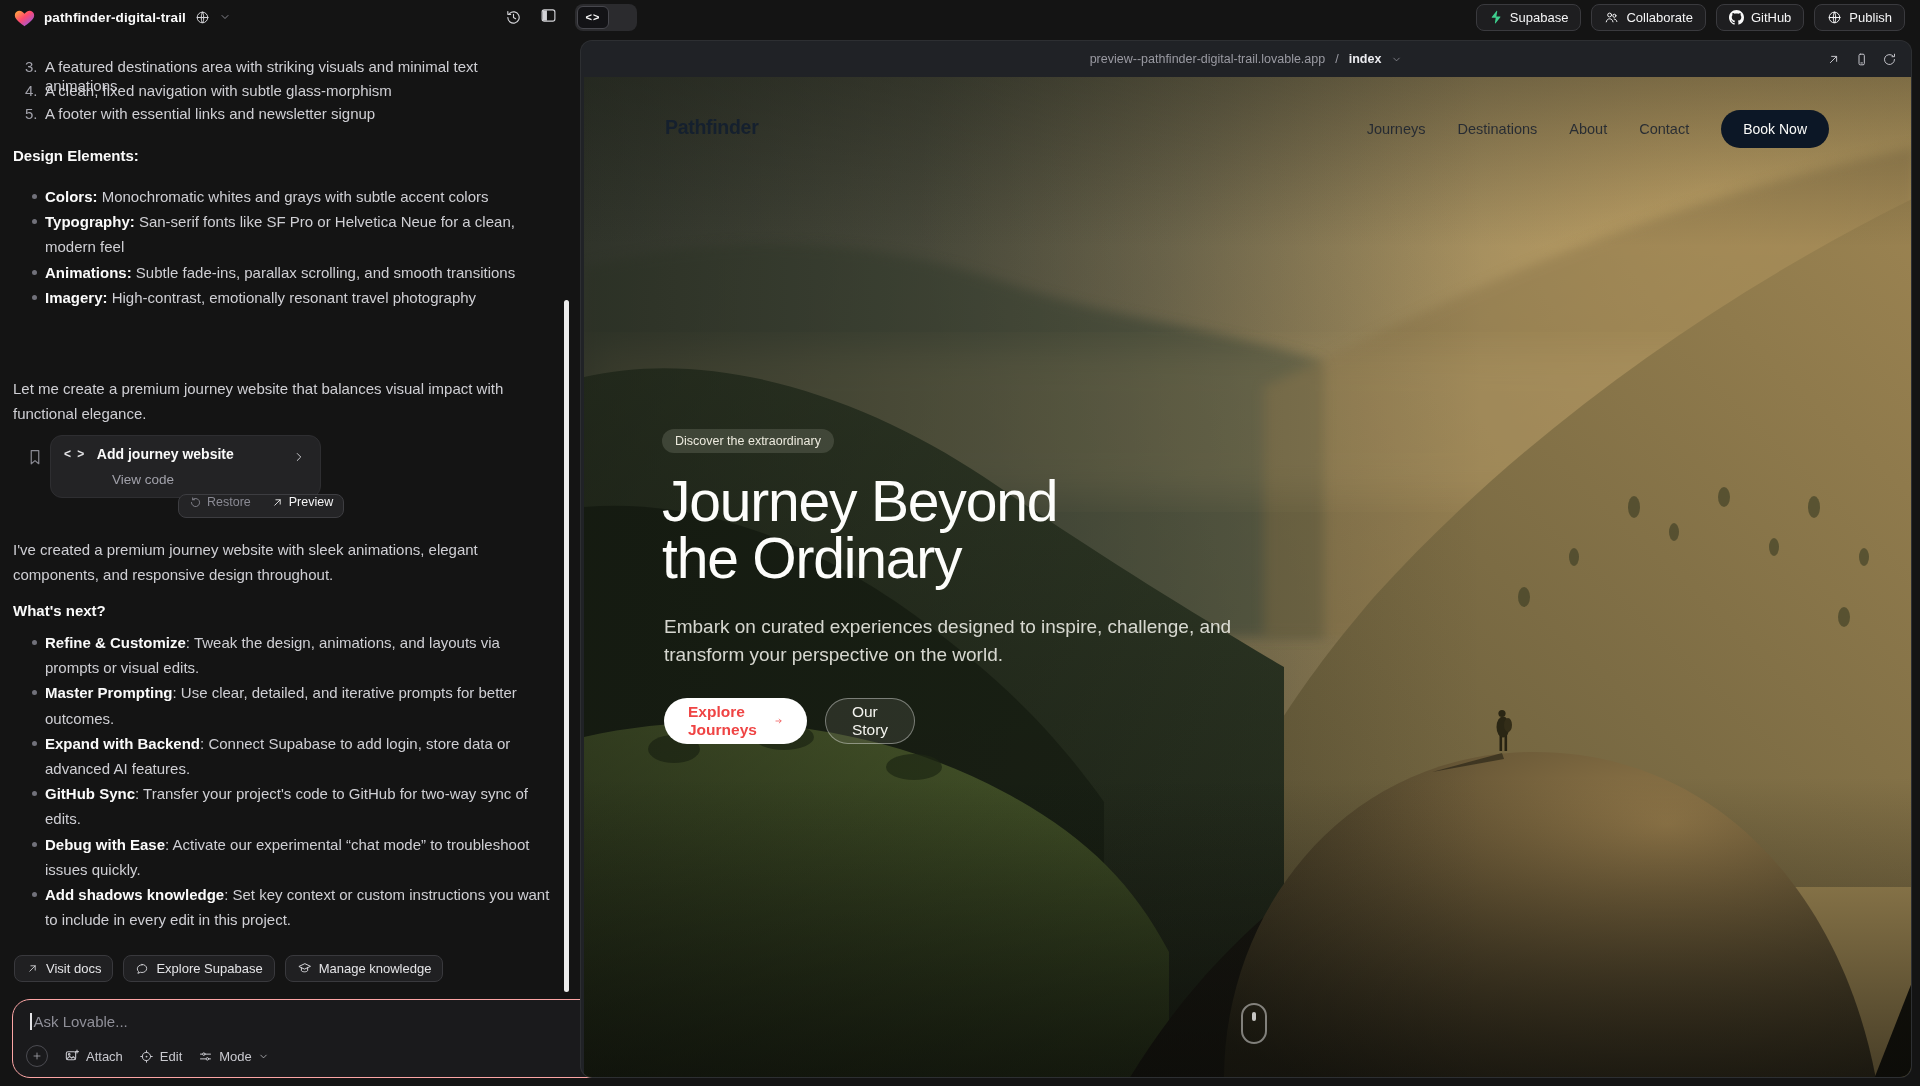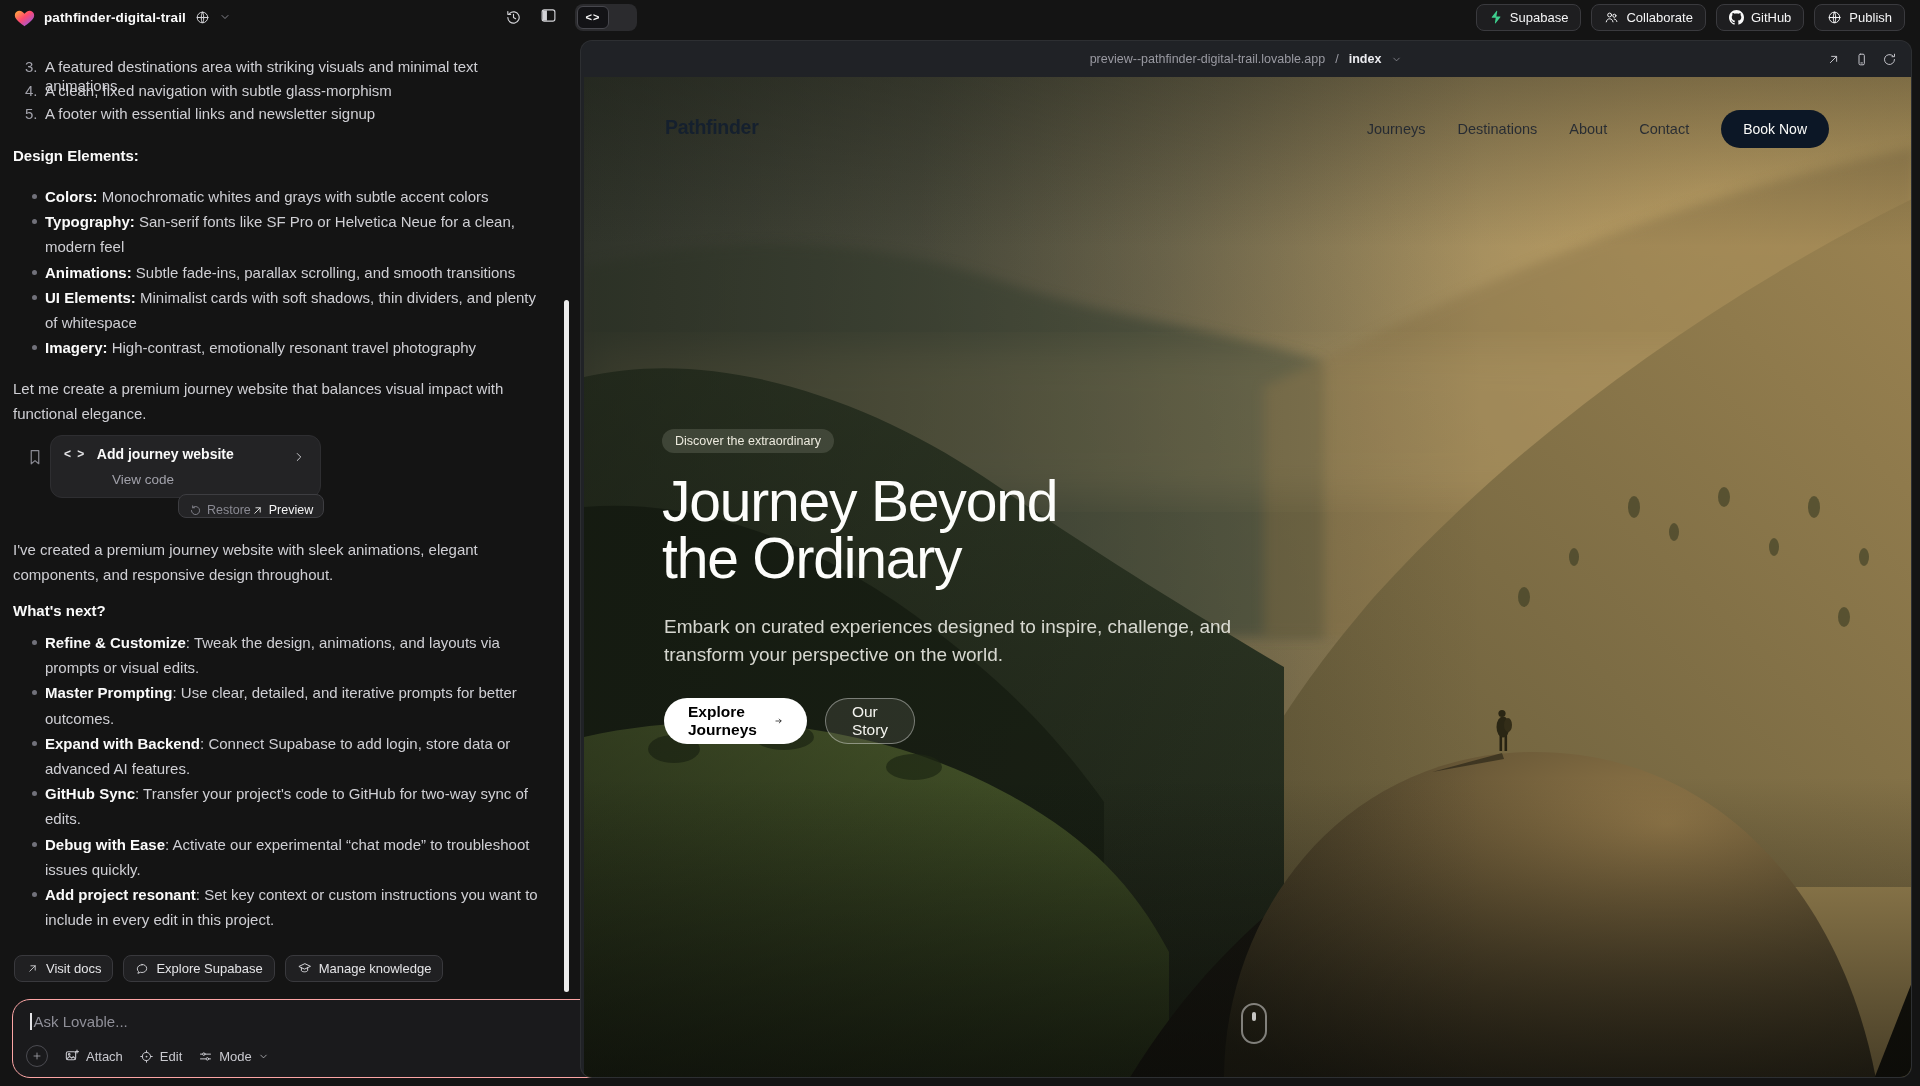--- a/index.html
+++ b/index.html
@@ -31,21 +31,21 @@
   .bli { position:relative; font-size:15px; line-height:25.2px; color:#cfcfd4; }
   .bli::before { content:""; position:absolute; left:-13px; top:10px; width:5px; height:5px; border-radius:50%; background:#71717a; }
   .blabel { color:#fafafa; font-weight:700; }
 
   .code-card { position:absolute; left:50px; top:435px; width:271px; height:63px; background:#232325; border:1px solid #2e2e31; border-radius:12px; cursor:pointer; }
   .cc-row1 { position:absolute; left:13px; top:10px; display:flex; align-items:center; gap:11px; color:#fafafa; }
   .cc-code { font-size:12px; font-weight:700; letter-spacing:1.5px; color:#e4e4e7; }
   .cc-title { font-size:14px; font-weight:700; color:#fafafa; }
   .cc-view { position:absolute; left:61px; top:36px; font-size:13.5px; color:#a1a1aa; cursor:pointer; }
   .cc-chev { position:absolute; right:14px; top:14px; color:#d4d4d8; }
-  .cc-pill { position:absolute; left:178px; top:494px; height:24px; display:flex; align-items:flex-end; gap:0; background:#242426; border:1px solid #3d3d41; border-radius:8px; padding:0 10px; z-index:5; }
+  .cc-pill { position:absolute; left:178px; top:494px; height:24px; display:flex; align-items:flex-start; gap:20px; background:#242426; border:1px solid #3d3d41; border-radius:8px; padding:0 10px; z-index:5; }
   .cc-pill .pbtn { display:flex; align-items:center; gap:5px; font-size:12.5px; cursor:pointer; }
   .pbtn-dim { color:#8a8a93; }
   .pbtn-lit { color:#f4f4f5; }
 
   .chips { position:absolute; left:14px; top:955px; display:flex; gap:10px; }
   .chip { display:flex; align-items:center; gap:7px; height:27px; padding:0 11px; background:#202022; border:1px solid #39393d; border-radius:8px; color:#e4e4e7; font-size:13px; cursor:pointer; }
   .chip .ic { color:#d4d4d8; }
 
   .ask { position:absolute; left:12px; top:999px; width:672px; height:79px; background:#1a1a1c; border:1px solid #fca5a5; border-radius:18px; }
   .ask-ph { position:absolute; left:17px; top:13px; font-size:15px; color:#8f8f98; display:flex; align-items:center; }
@@ -72,21 +72,21 @@
   .slogo { position:absolute; left:81px; top:9px; font-size:19.5px; font-weight:700; letter-spacing:-.3px; color:#15202e; cursor:pointer; }
   .slinks { position:absolute; right:87px; top:0; height:44px; display:flex; align-items:center; gap:32px; }
   .slink { font-size:14.5px; font-weight:500; color:rgba(24,32,46,.85); cursor:pointer; }
   .scta { height:38px; padding:0 22px; border-radius:20px; background:#0c1726; color:#fbfbf9; font-size:14px; font-weight:500; display:flex; align-items:center; cursor:pointer; }
 
   .hero { position:absolute; left:78px; top:0; z-index:5; }
   .badge { position:absolute; left:0; top:352px; height:24px; padding:0 13px; border-radius:13px; background:rgba(88,92,78,.55); color:#eceade; font-size:12.5px; display:flex; align-items:center; white-space:nowrap; }
   .h1 { position:absolute; left:0; top:396px; font-size:57px; line-height:57px; font-weight:500; letter-spacing:-1.2px; color:#fdfdfb; white-space:nowrap; }
   .sub { position:absolute; left:2px; top:536px; width:600px; font-size:19px; line-height:27.5px; color:rgba(240,240,233,.88); }
   .hbtns { position:absolute; left:2px; top:621px; display:flex; gap:18px; }
-  .btn-prim { height:46px; padding:0 24px; border-radius:23px; background:#ffffff; color:#000000; font-size:15.5px; font-weight:600; display:flex; align-items:center; gap:10px; cursor:pointer; }
+  .btn-prim { height:46px; padding:0 24px; border-radius:23px; background:#ffffff; color:#ef4444; font-size:15.5px; font-weight:600; display:flex; align-items:center; gap:10px; cursor:pointer; }
   .btn-sec { height:46px; padding:0 26px; border-radius:23px; background:rgba(140,140,128,.18); border:1px solid rgba(255,255,255,.38); color:#f4f4ef; font-size:15.5px; display:flex; align-items:center; cursor:pointer; }
 
   .mouse { position:absolute; left:657px; top:926px; width:26px; height:41px; border:2px solid rgba(255,255,255,.45); border-radius:13px; z-index:5; }
   .mouse i { position:absolute; left:50%; top:7px; transform:translateX(-50%); width:4px; height:9px; border-radius:2px; background:rgba(255,255,255,.75); }
 
   .site-sb-track { position:absolute; right:0; top:0; width:5px; height:100%; background:rgba(235,235,230,.28); z-index:8; }
   .site-sb-thumb { position:absolute; right:0; top:0; width:5px; height:235px; background:#f2f2ee; border-radius:3px; z-index:9; cursor:pointer; }
 </style>
 </head>
 <body>
@@ -184,21 +184,20 @@
     <div class="chat-txt" style="left:45px; top:78px; width:505px;">A clean, fixed navigation with subtle glass-morphism</div>
     <div class="onum" style="left:25px; top:101px;">5.</div>
     <div class="chat-txt" style="left:45px; top:101px; width:505px;">A footer with essential links and newsletter signup</div>
 
     <div class="chat-txt chat-bold" style="left:13px; top:143px;">Design Elements:</div>
 
     <div class="blist" style="top:184px;">
       <div class="bli"><span class="blabel">Colors:</span><span> Monochromatic whites and grays with subtle accent colors</span></div>
       <div class="bli"><span class="blabel">Typography:</span><span> San-serif fonts like SF Pro or Helvetica Neue for a clean, modern feel</span></div>
       <div class="bli"><span class="blabel">Animations:</span><span> Subtle fade-ins, parallax scrolling, and smooth transitions</span></div>
-      <div class="bli"><span class="blabel">UI Elements:</span><span> Minimalist cards with soft shadows, thin dividers, and plenty of whitespace</span></div>
       <div class="bli"><span class="blabel">Imagery:</span><span> High-contrast, emotionally resonant travel photography</span></div>
     </div>
 
     <div class="chat-txt" style="left:13px; top:376px; width:505px;">Let me create a premium journey website that balances visual impact with functional elegance.</div>
 
     <span style="position:absolute; left:26px; top:448px; color:#8a8a93;">
       <svg class="ic" width="18" height="18" viewBox="0 0 24 24">
           <path d="M7 3.5h10V21l-5-4.2L7 21z"></path>
         </svg>
     </span>
@@ -234,21 +233,21 @@
     <div class="chat-txt" style="left:13px; top:537px; width:505px;">I've created a premium journey website with sleek animations, elegant components, and responsive design throughout.</div>
 
     <div class="chat-txt chat-bold" style="left:13px; top:598px;">What's next?</div>
 
     <div class="blist" style="top:630px;">
       <div class="bli"><span class="blabel">Refine &amp; Customize</span><span>: Tweak the design, animations, and layouts via prompts or visual edits.</span></div>
       <div class="bli"><span class="blabel">Master Prompting</span><span>: Use clear, detailed, and iterative prompts for better outcomes.</span></div>
       <div class="bli"><span class="blabel">Expand with Backend</span><span>: Connect Supabase to add login, store data or advanced AI features.</span></div>
       <div class="bli"><span class="blabel">GitHub Sync</span><span>: Transfer your project's code to GitHub for two-way sync of edits.</span></div>
       <div class="bli"><span class="blabel">Debug with Ease</span><span>: Activate our experimental “chat mode” to troubleshoot issues quickly.</span></div>
-      <div class="bli"><span class="blabel">Add project resonant</span><span>: Set key context or custom instructions you want to include in every edit in this project.</span></div>
+      <div class="bli"><span class="blabel">Add shadows knowledge</span><span>: Set key context or custom instructions you want to include in every edit in this project.</span></div>
     </div>
 
     <div class="chips">
       <div class="chip">
         <svg class="ic" width="13" height="13" viewBox="0 0 24 24">
             <path d="M7 17 17 7"></path>
             <path d="M9 7h8v8"></path>
           </svg>
         <span>Visit docs</span>
       </div>

